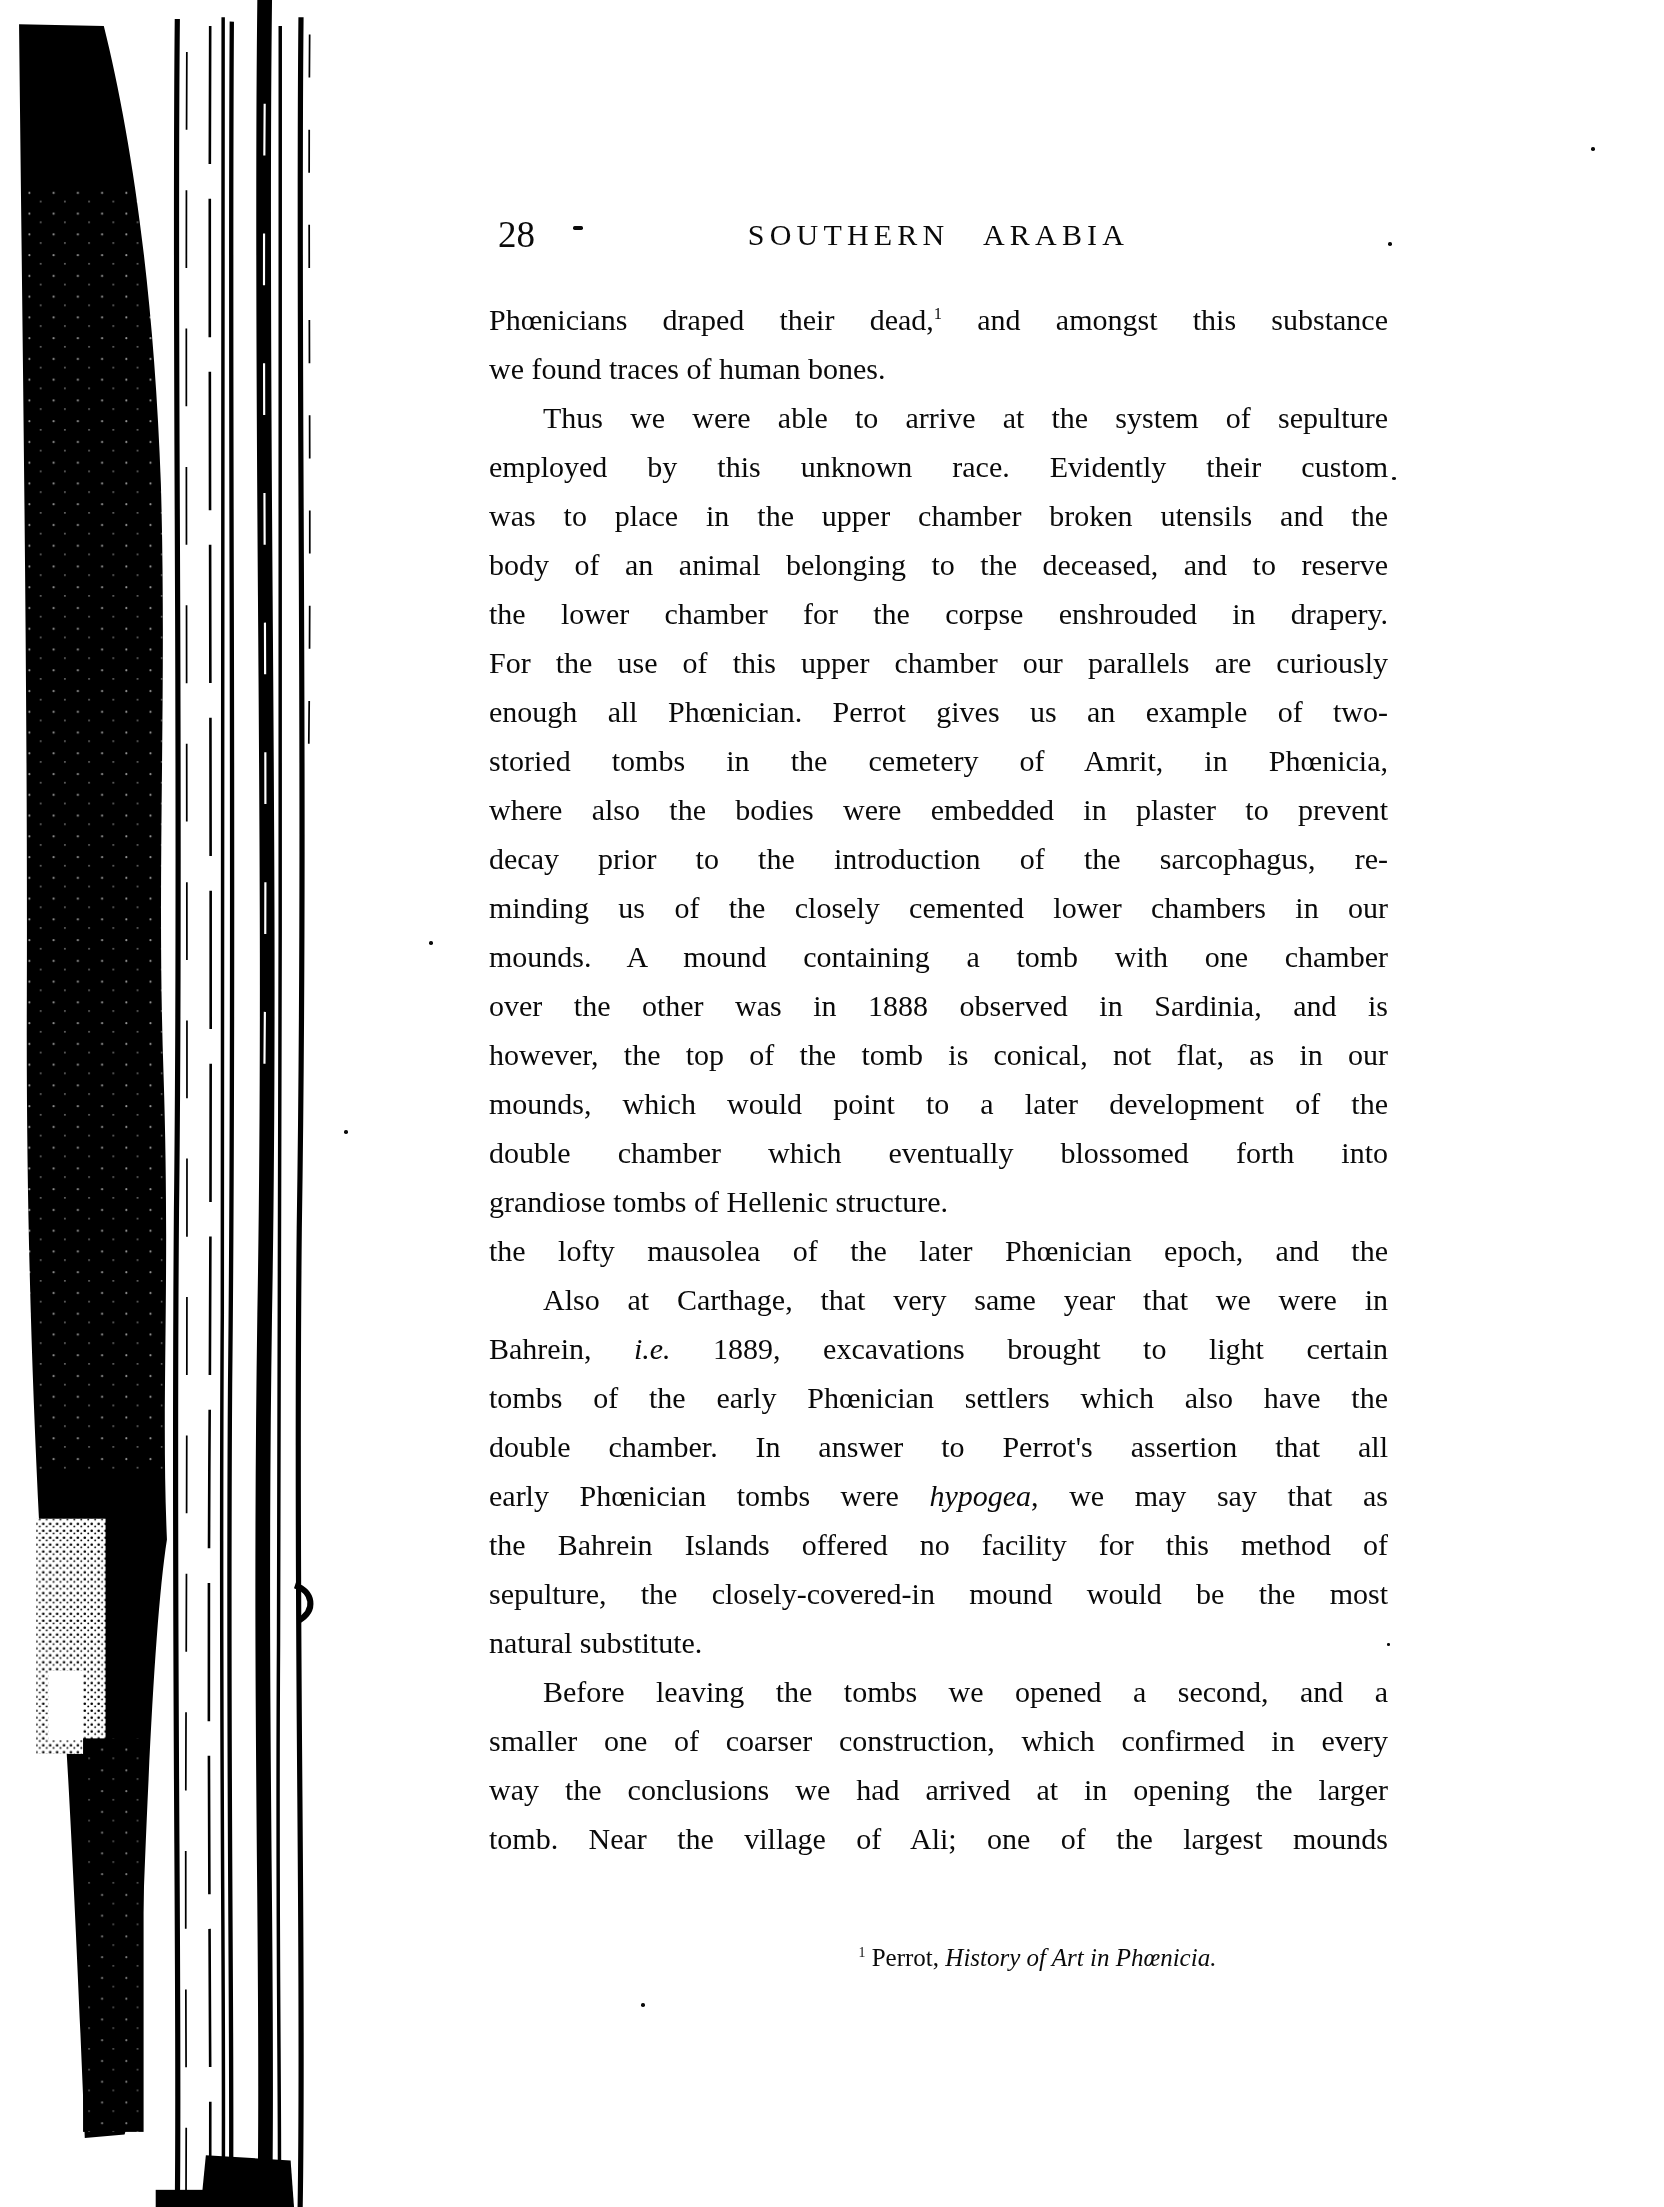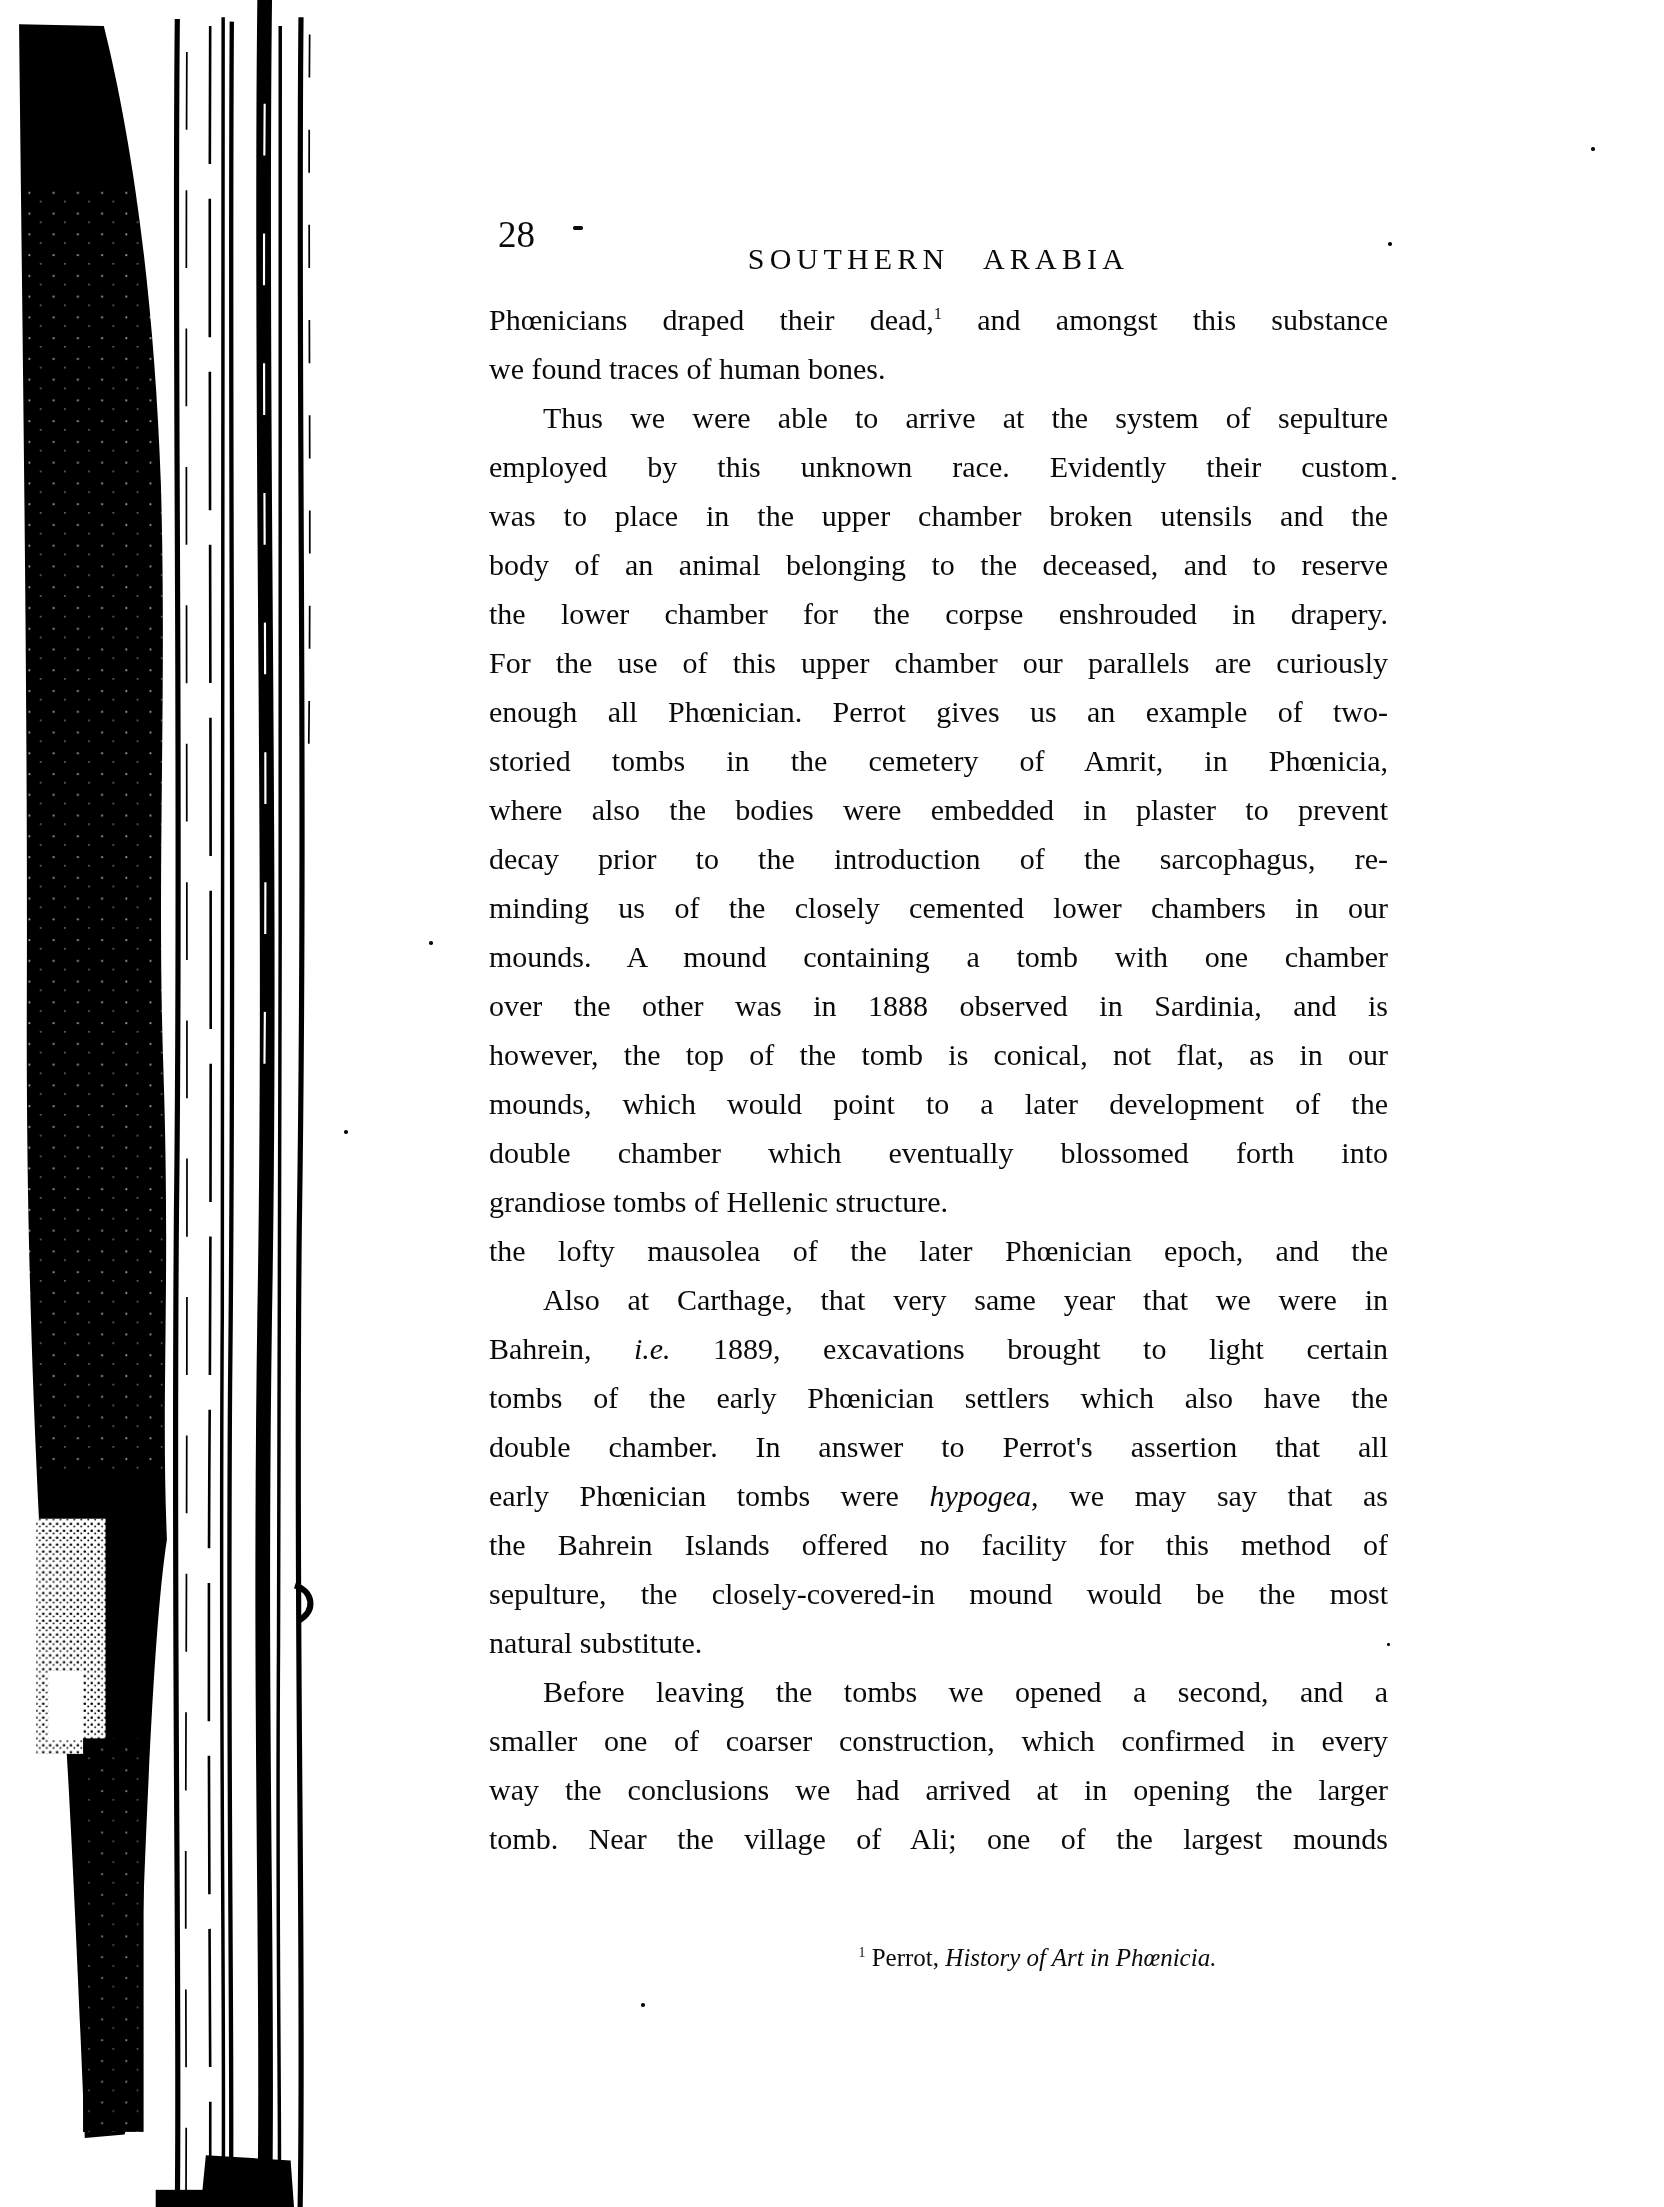--- a/index.html
+++ b/index.html
@@ -15,21 +15,21 @@
   .header{
     position:absolute;left:489px;top:216px;width:899px;height:40px;
   }
   .page-number{
     position:absolute;left:9px;top:0;
     font-size:37px;line-height:38px;
   }
   .running-title{
     text-align:center;
     font-size:30px;line-height:38px;
-    letter-spacing:5.2px;word-spacing:22.5px;margin-top:24px;
+    letter-spacing:5.2px;word-spacing:22.5px;
   }
   .body-text{
     position:absolute;left:489px;top:295px;width:899px;
     font-size:30px;
   }
   .line{
     line-height:49px;height:49px;
     text-align:justify;
     text-align-last:justify;
     -moz-text-align-last:justify;

